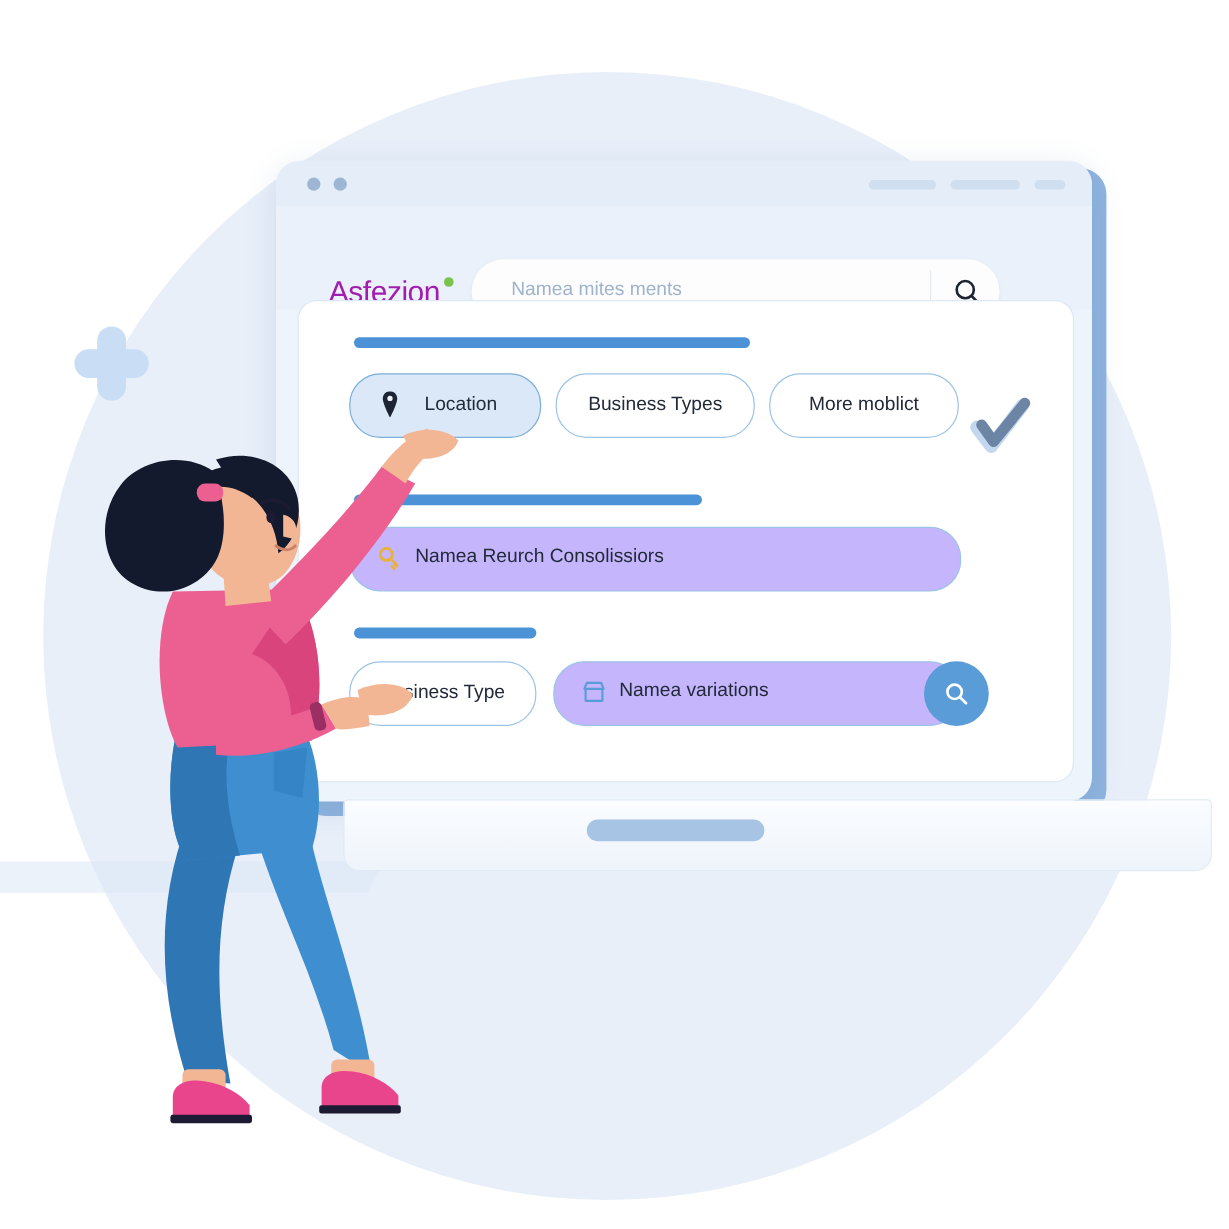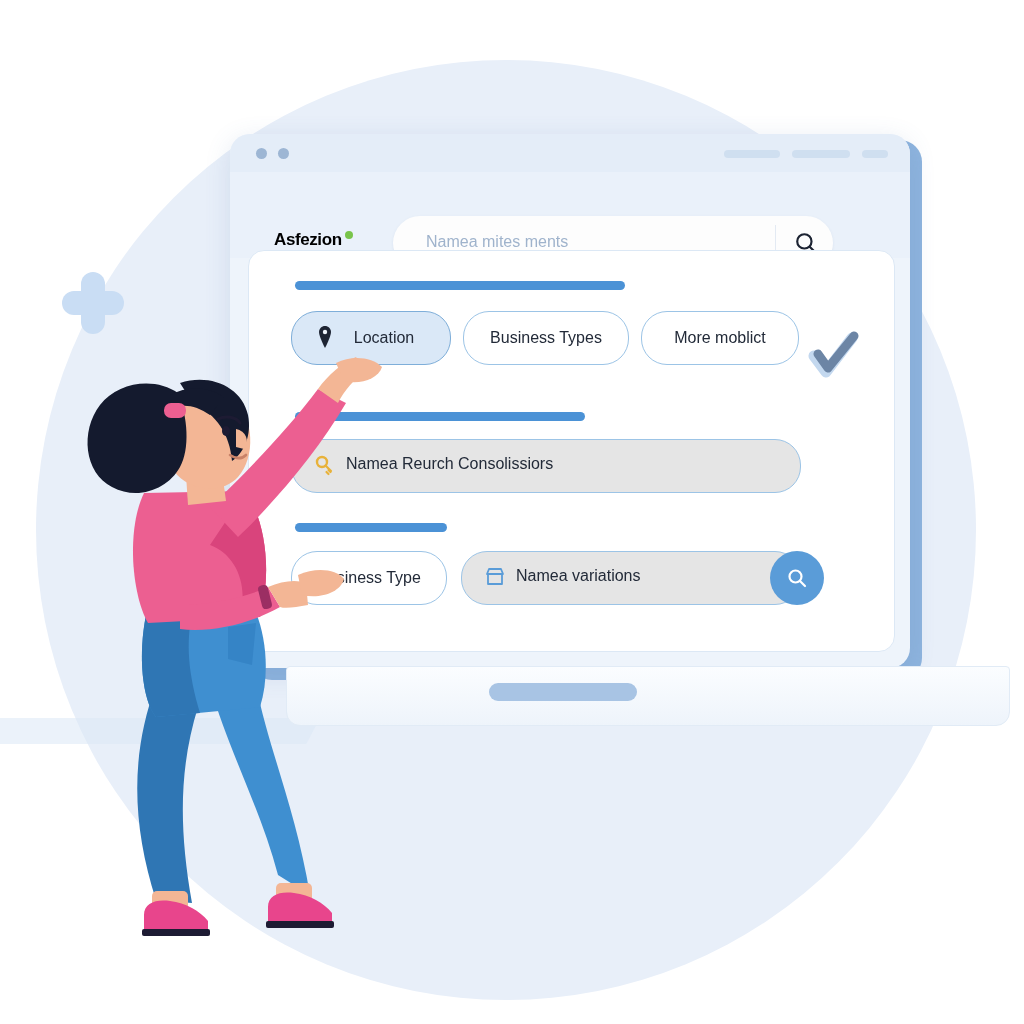--- a/index.html
+++ b/index.html
@@ -27,22 +27,22 @@
   .titlebar{position:absolute;left:0;top:0;width:680px;height:38px;background:#e4edf8;}
   .dot{position:absolute;top:14px;width:11px;height:11px;border-radius:50%;background:#9db6d4;}
   .dot.d1{left:26px;} .dot.d2{left:48px;}
   .tpill{position:absolute;top:16px;height:8px;border-radius:5px;background:#cfdff0;}
   .tpill.p1{left:494px;width:56px;}
   .tpill.p2{left:562px;width:58px;}
   .tpill.p3{left:632px;width:26px;}
 
   
   .topbar{position:absolute;left:0;top:38px;width:680px;height:86px;background:#eaf1fa;}
-  .logo{position:absolute;left:44px;top:58px;font-size:17px;font-weight:700;
-        color:#000000;letter-spacing:-.4px;}
+  .logo{position:absolute;left:44px;top:58px;font-size:25px;font-weight:400;
+        color:#a21caf;letter-spacing:-.4px;}
   .logo .gdot{position:absolute;right:-11px;top:1px;width:8px;height:8px;border-radius:50%;
               background:#79c44b;}
   .searchwrap{position:absolute;left:163px;top:44px;width:440px;height:54px;
               background:#fdfdfd;border-radius:27px;box-shadow:0 1px 3px rgba(90,120,160,.10);}
   .searchwrap .ph{position:absolute;left:33px;top:17px;font-size:16px;color:#9fb3cc;}
   .searchwrap .sep{position:absolute;left:382px;top:9px;width:1px;height:36px;background:#e3eaf3;}
   .searchwrap .mag{position:absolute;left:400px;top:14px;width:26px;height:26px;}
 
   
   .card{position:absolute;left:18px;top:116px;width:645px;height:400px;
@@ -56,21 +56,21 @@
   .chip{position:absolute;height:52px;border:1px solid #9cc4e6;border-radius:26px;
         background:#ffffff;display:flex;align-items:center;justify-content:center;
         font-size:16px;color:#222a38;}
   .chip.sel{background:#dae8f7;border-color:#7eaed9;}
   .chip.c1{left:42px;top:60px;width:158px;}
   .chip.c2{left:214px;top:60px;width:164px;}
   .chip.c3{left:392px;top:60px;width:156px;}
   .chip.c4{left:42px;top:300px;width:154px;}
   .chip .pin{position:absolute;left:26px;top:14px;width:14px;height:22px;}
 
-  .field{position:absolute;border:1px solid #9cc4e6;border-radius:26px;background:#e5e5e5;}
+  .field{position:absolute;border:1px solid #9cc4e6;border-radius:26px;background:#c4b5fd;}
   .field.f1{left:42px;top:188px;width:508px;height:52px;}
   .field.f2{left:212px;top:300px;width:338px;height:52px;}
   .field .ficon{position:absolute;left:22px;top:14px;width:22px;height:22px;}
   .field .ftxt{position:absolute;left:54px;top:15px;font-size:16px;color:#222a38;}
   .gobtn{position:absolute;left:308px;top:-1px;width:54px;height:54px;border-radius:50%;
          background:#5a9cd8;display:flex;align-items:center;justify-content:center;}
 
   .check{position:absolute;left:808px;top:330px;width:56px;height:56px;}
 
   

